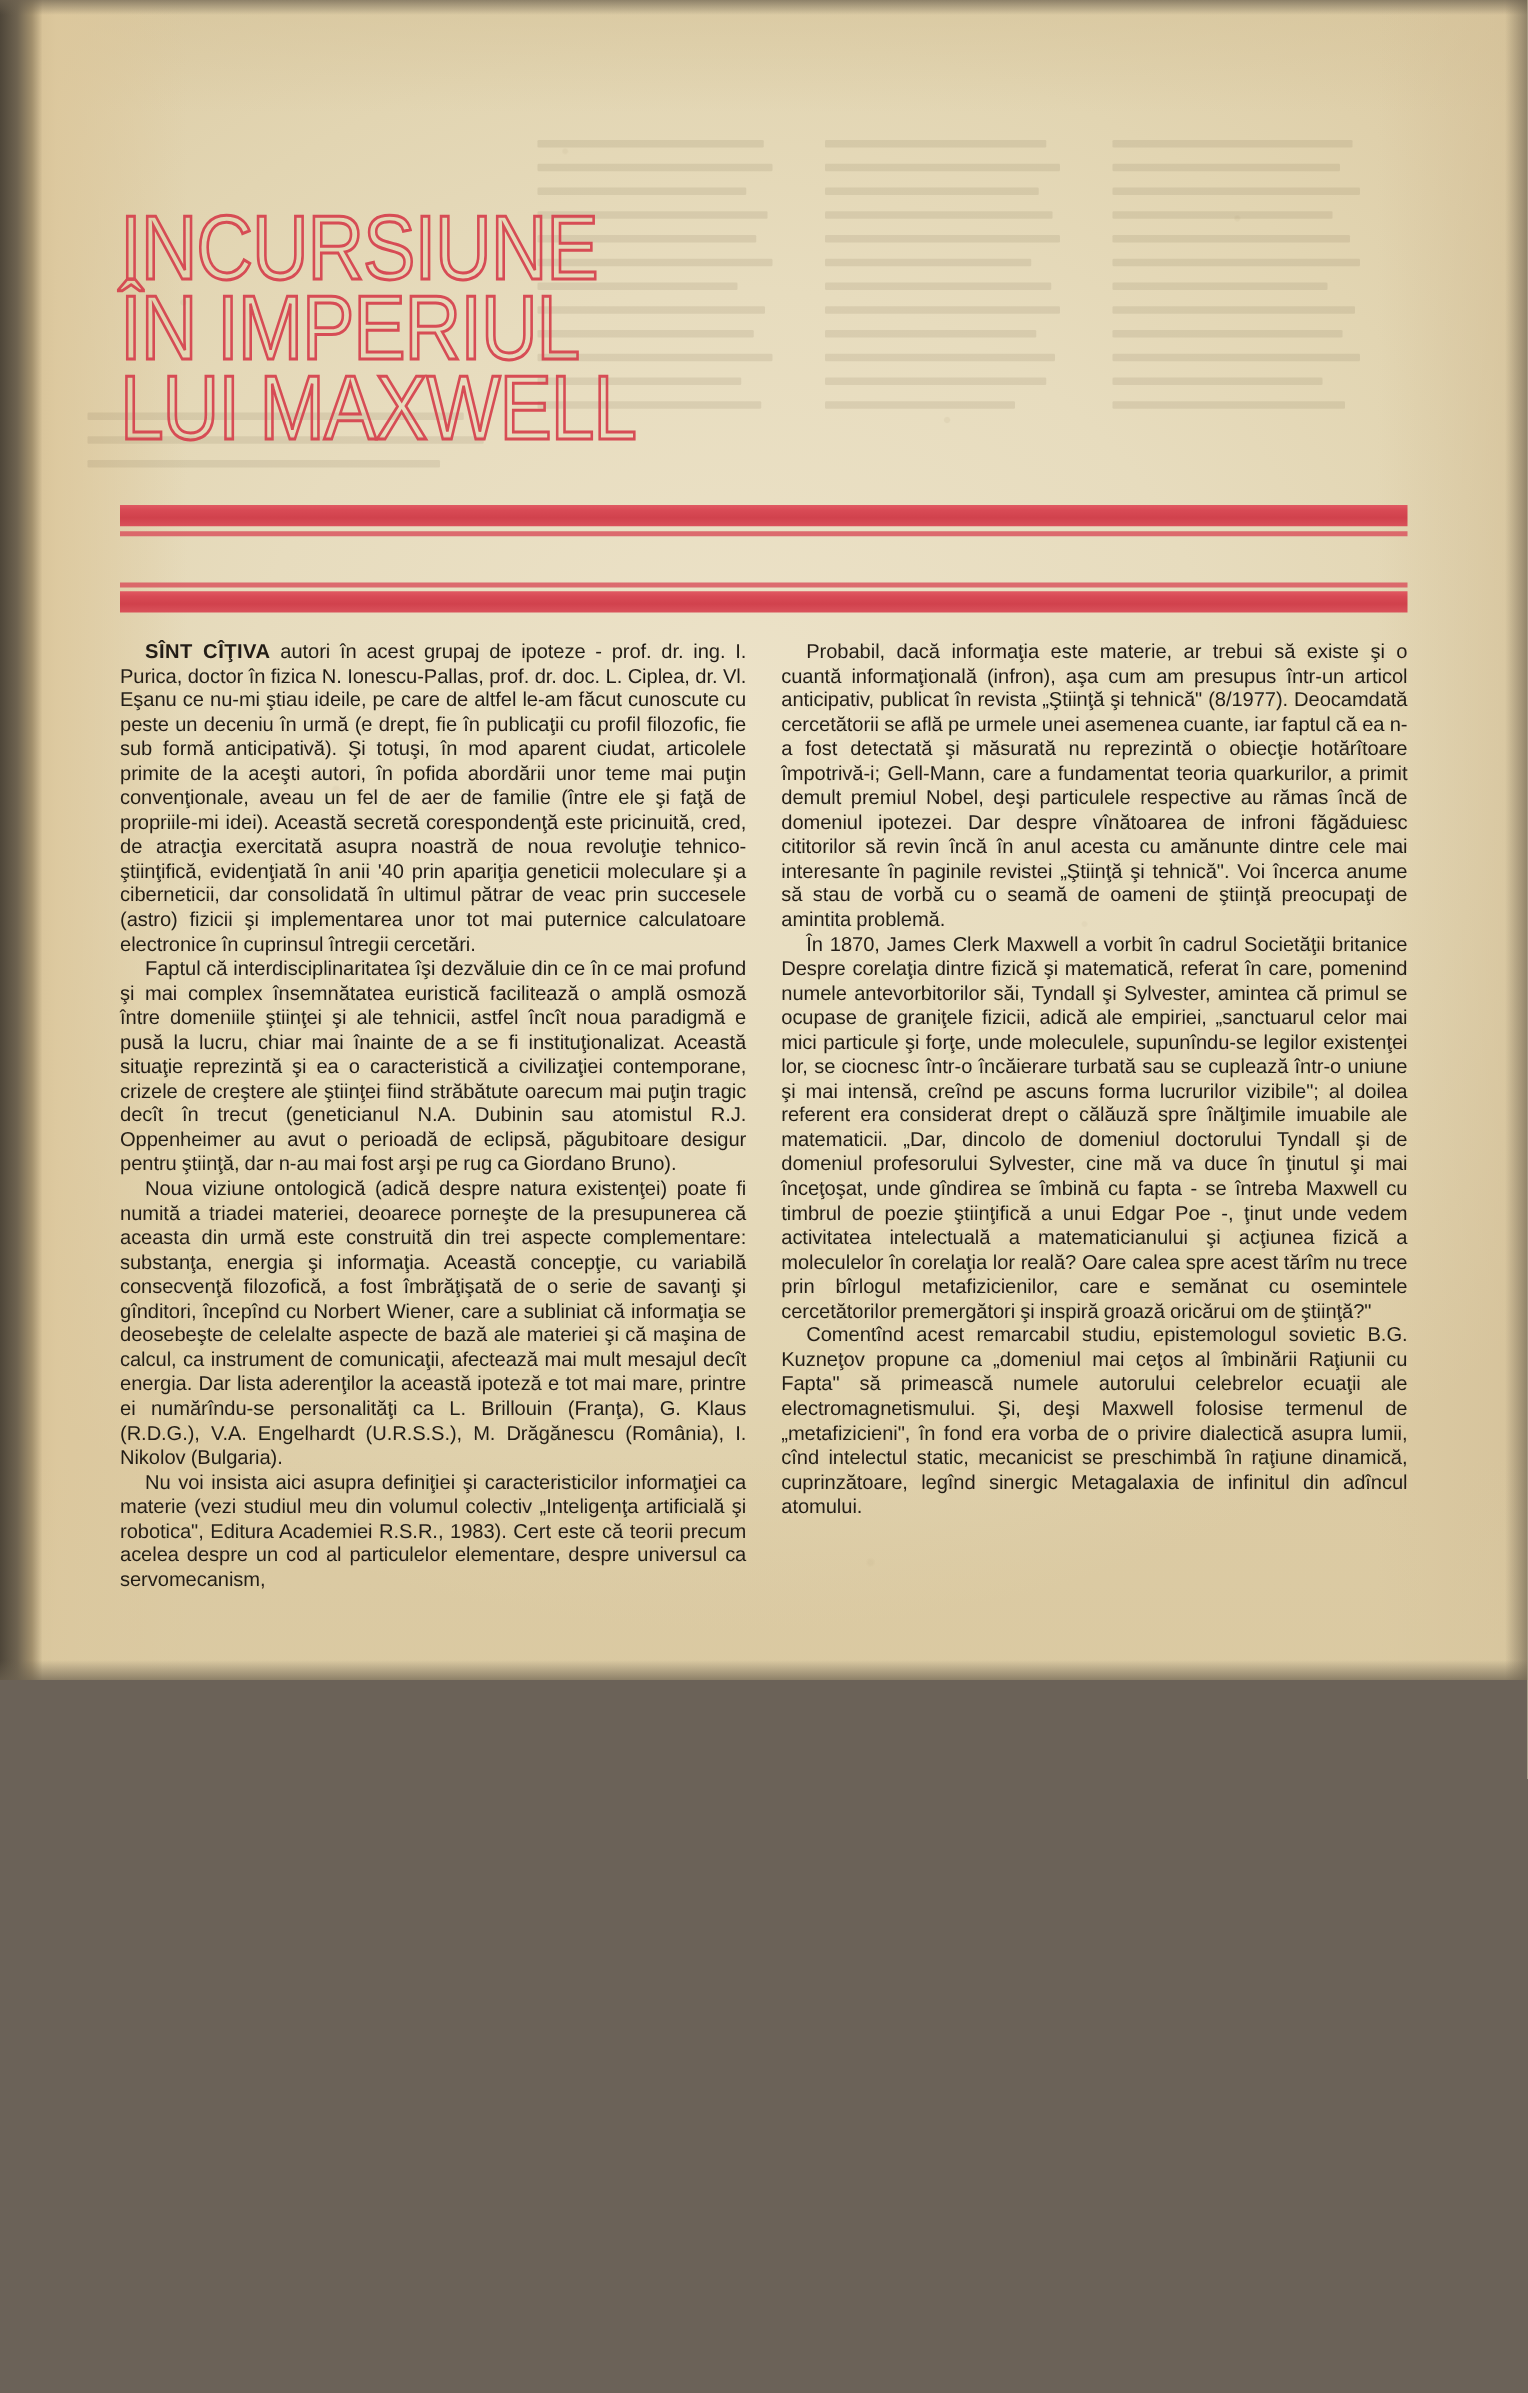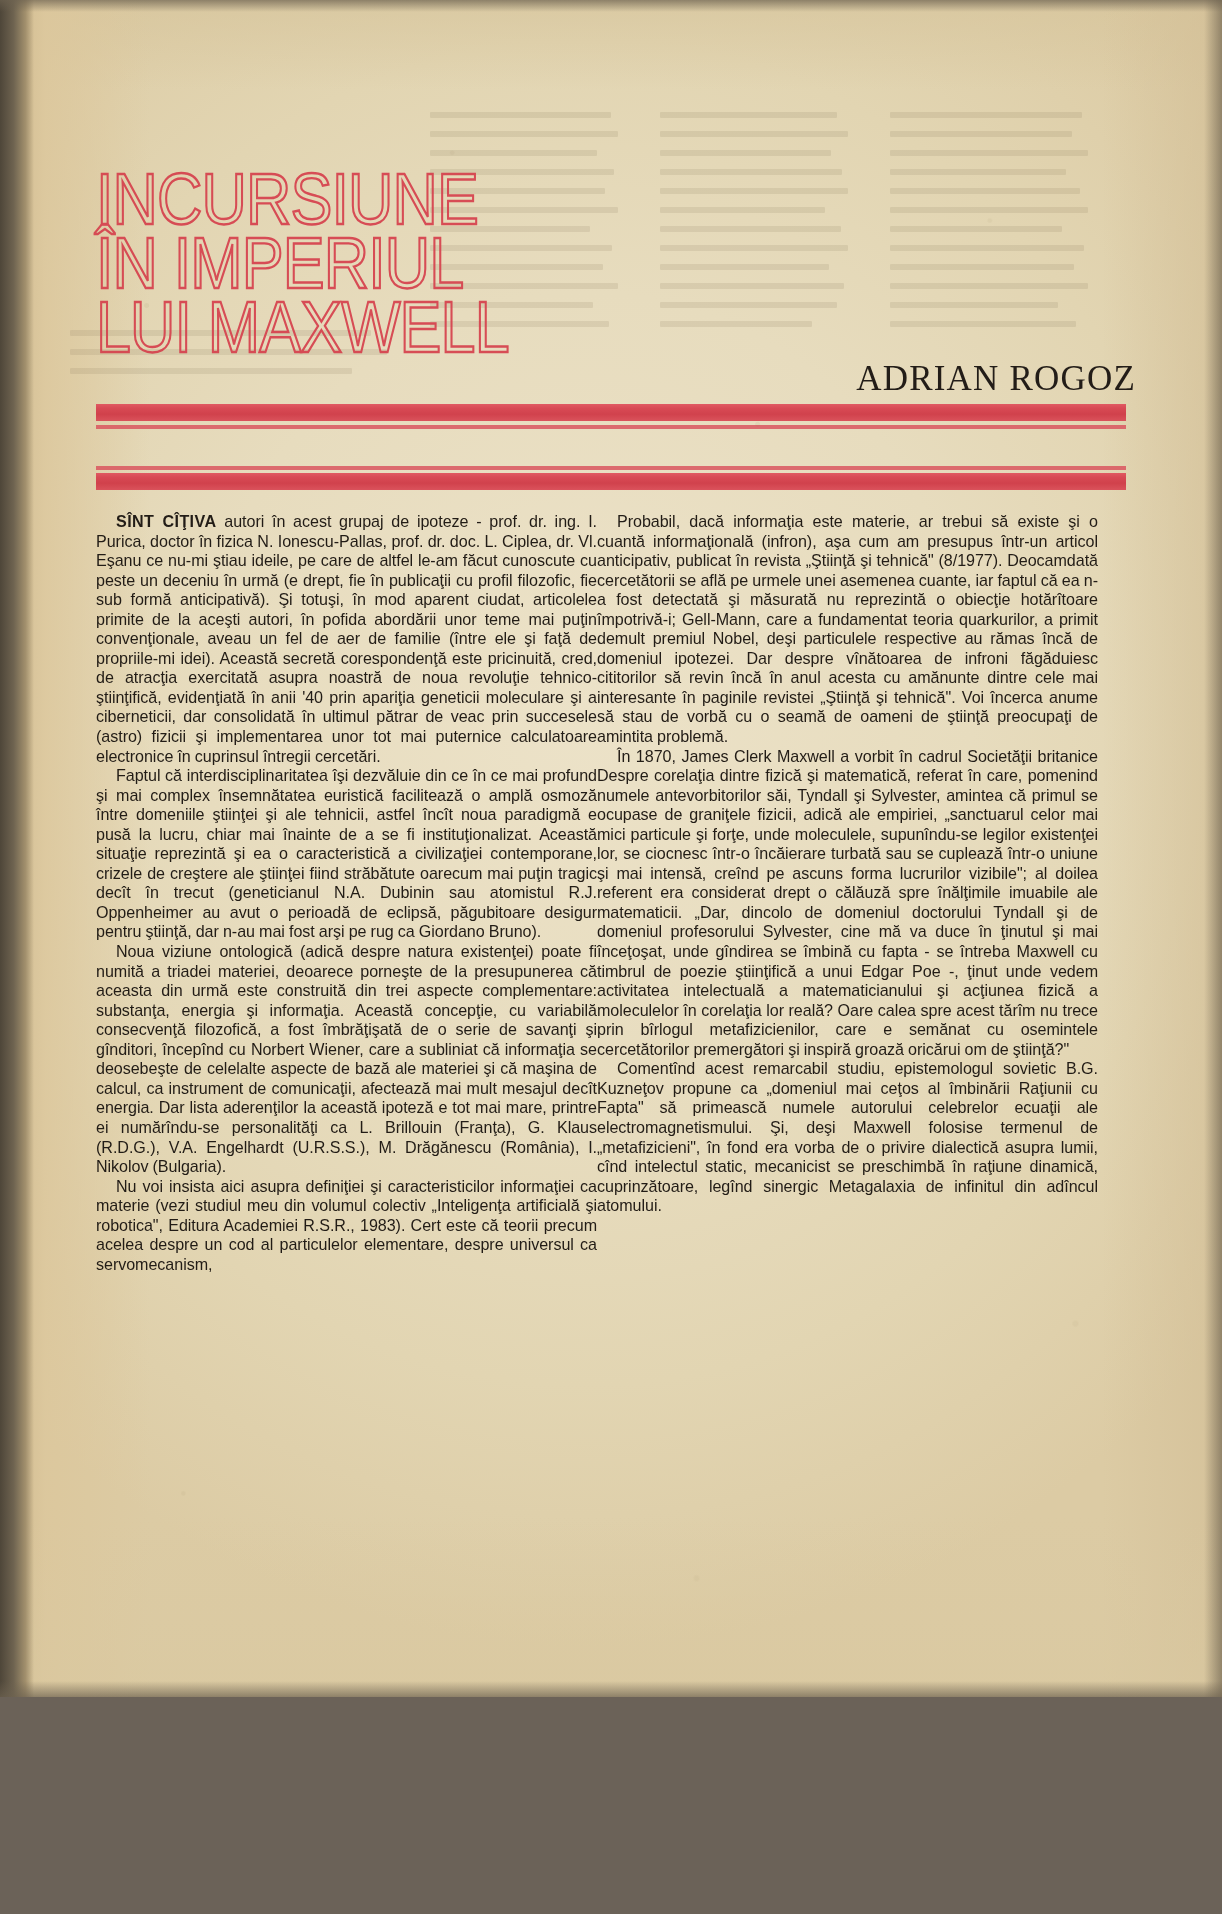--- a/index.html
+++ b/index.html
@@ -7,21 +7,21 @@
     padding: 0;
     background: #6b6258;
   }
   body {
     font-family: "Liberation Sans", sans-serif;
   }
 
   #page {
     position: relative;
     width: 1222px;
-    height: 1697px;
+    height: 1344px;
     overflow: hidden;
     background: #e8dcc0;
   }
 
   
   .paper-base {
     position: absolute;
     inset: 0;
     background:
       radial-gradient(ellipse 70% 55% at 48% 42%, #ece2c8 0%, #e7dcbe 45%, #e2d5b2 72%, #dccba4 100%);
@@ -142,20 +142,21 @@
     font-weight: 400;
   }
 
   
   .columns {
     position: absolute;
     left: 96px;
     top: 512px;
     width: 1030px;
     display: flex;
+    gap: 28px;
   }
   .col {
     width: 501px;
     font-family: "Liberation Sans", sans-serif;
     font-size: 16.1px;
     line-height: 19.55px;
     text-align: justify;
     color: #221c16;
     letter-spacing: -0.05px;
     word-spacing: -0.3px;
@@ -294,21 +295,20 @@
     <div class="ghost-line" style="width:88%"></div>
   </div>
 
   <h1 class="headline">INCURSIUNE
 ÎN IMPERIUL
 LUI MAXWELL</h1>
 
   <div class="rule-thick" style="left:96px; top:404px; width:1030px;"></div>
   <div class="rule-thin" style="left:96px; top:425px; width:1030px;"></div>
 
-  <div class="byline">ADRIAN ROGOZ</div>
 
   <div class="rule-thin" style="left:96px; top:466px; width:1030px;"></div>
   <div class="rule-thick" style="left:96px; top:473px; width:1030px;"></div>
 
   <div class="columns">
 
     <div class="col">
       <p class="first"><span class="lead">SÎNT CÎŢIVA</span><span> autori în acest grupaj de ipoteze - prof. dr. ing. I. Purica, doctor în fizica N. Ionescu-Pallas, prof. dr. doc. L. Ciplea, dr. Vl. Eşanu ce nu-mi ştiau ideile, pe care de altfel le-am făcut cunoscute cu peste un deceniu în urmă (e drept, fie în publicaţii cu profil filozofic, fie sub formă anticipativă). Şi totuşi, în mod aparent ciudat, articolele primite de la aceşti autori, în pofida abordării unor teme mai puţin convenţionale, aveau un fel de aer de familie (între ele şi faţă de propriile-mi idei). Această secretă corespondenţă este pricinuită, cred, de atracţia exercitată asupra noastră de noua revoluţie tehnico-ştiinţifică, evidenţiată în anii '40 prin apariţia geneticii moleculare şi a ciberneticii, dar consolidată în ultimul pătrar de veac prin succesele (astro) fizicii şi implementarea unor tot mai puternice calculatoare electronice în cuprinsul întregii cercetări.</span></p>
       <p>Faptul că interdisciplinaritatea îşi dezvăluie din ce în ce mai profund şi mai complex însemnătatea euristică facilitează o amplă osmoză între domeniile ştiinţei şi ale tehnicii, astfel încît noua paradigmă e pusă la lucru, chiar mai înainte de a se fi instituţionalizat. Această situaţie reprezintă şi ea o caracteristică a civilizaţiei contemporane, crizele de creştere ale ştiinţei fiind străbătute oarecum mai puţin tragic decît în trecut (geneticianul N.A. Dubinin sau atomistul R.J. Oppenheimer au avut o perioadă de eclipsă, păgubitoare desigur pentru ştiinţă, dar n-au mai fost arşi pe rug ca Giordano Bruno).</p>
       <p><span>Noua viziune ontologică (adică despre natura existenţei) poate fi numită a triadei materiei, deoarece porneşte de la presupunerea că aceasta din urmă este construită din trei aspecte complementare: substanţa, energia şi informaţia. Această concepţie, cu variabilă consecvenţă filozofică, a fost îmbrăţişată de o serie de savanţi şi gînditori, începînd cu Norbert Wiener, care a subliniat că informaţia se deosebeşte de celelalte aspecte de bază ale materiei şi că maşina de calcul, ca instrument de comunicaţii, afectează mai mult </span><span class="bold">mesajul</span><span> decît energia. Dar lista aderenţilor la această ipoteză e tot mai mare, printre ei numărîndu-se personalităţi ca L. Brillouin (Franţa), G. Klaus (R.D.G.), V.A. Engelhardt (U.R.S.S.), M. Drăgănescu (România), I. Nikolov (Bulgaria).</span></p>

